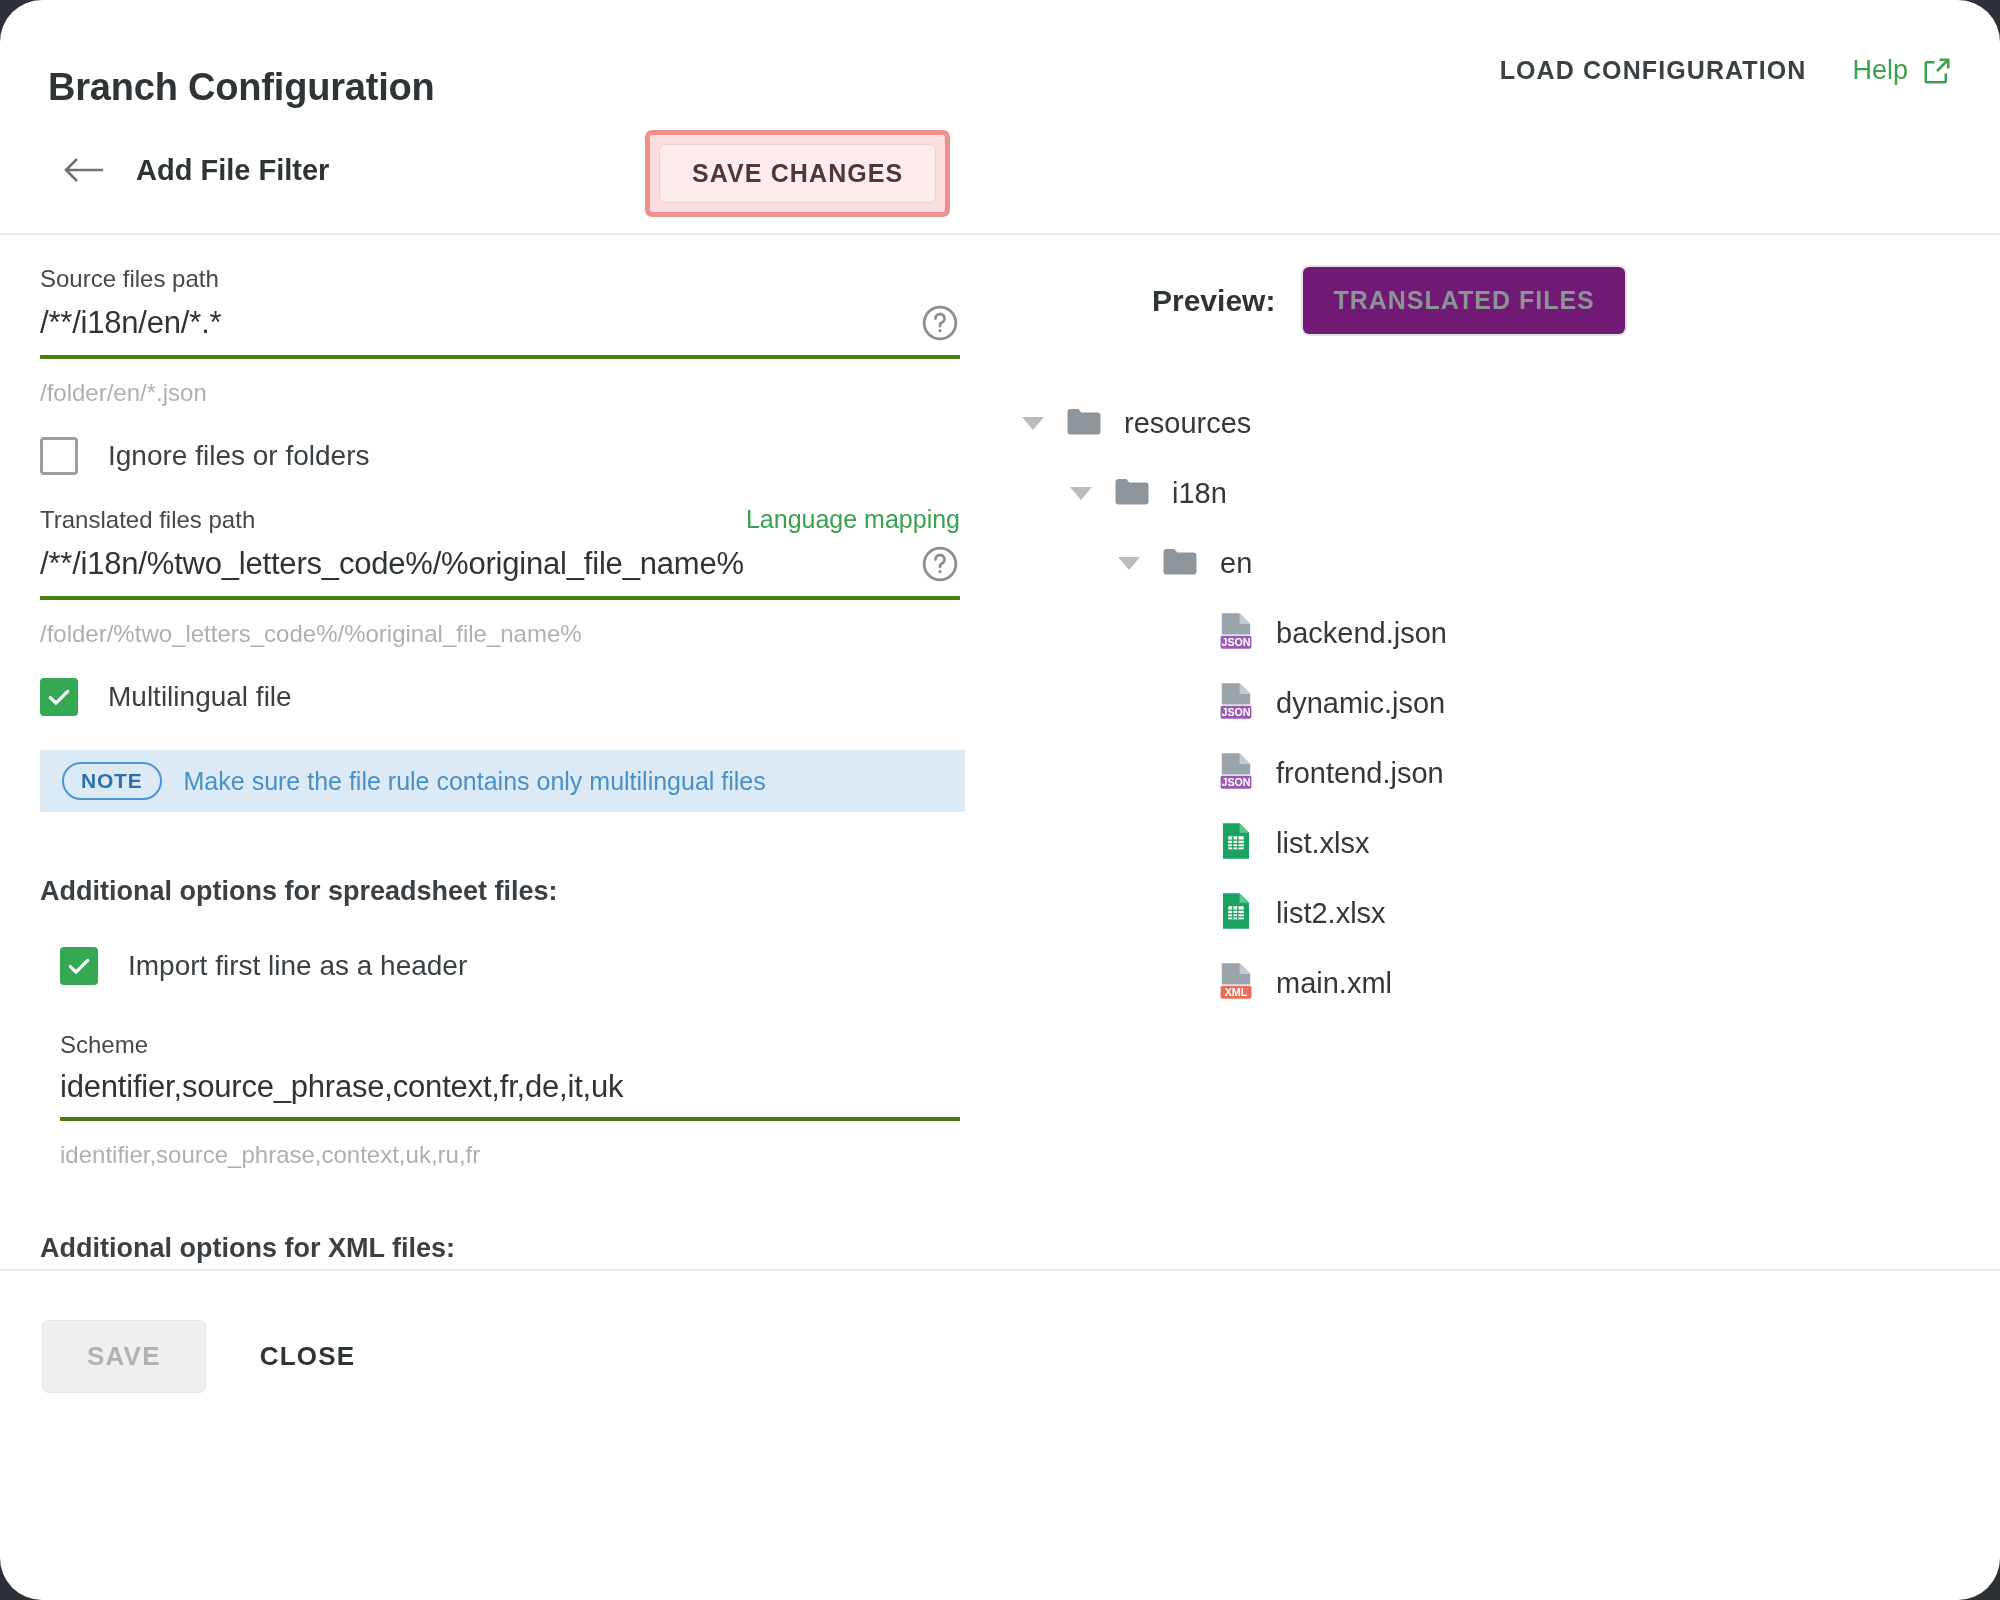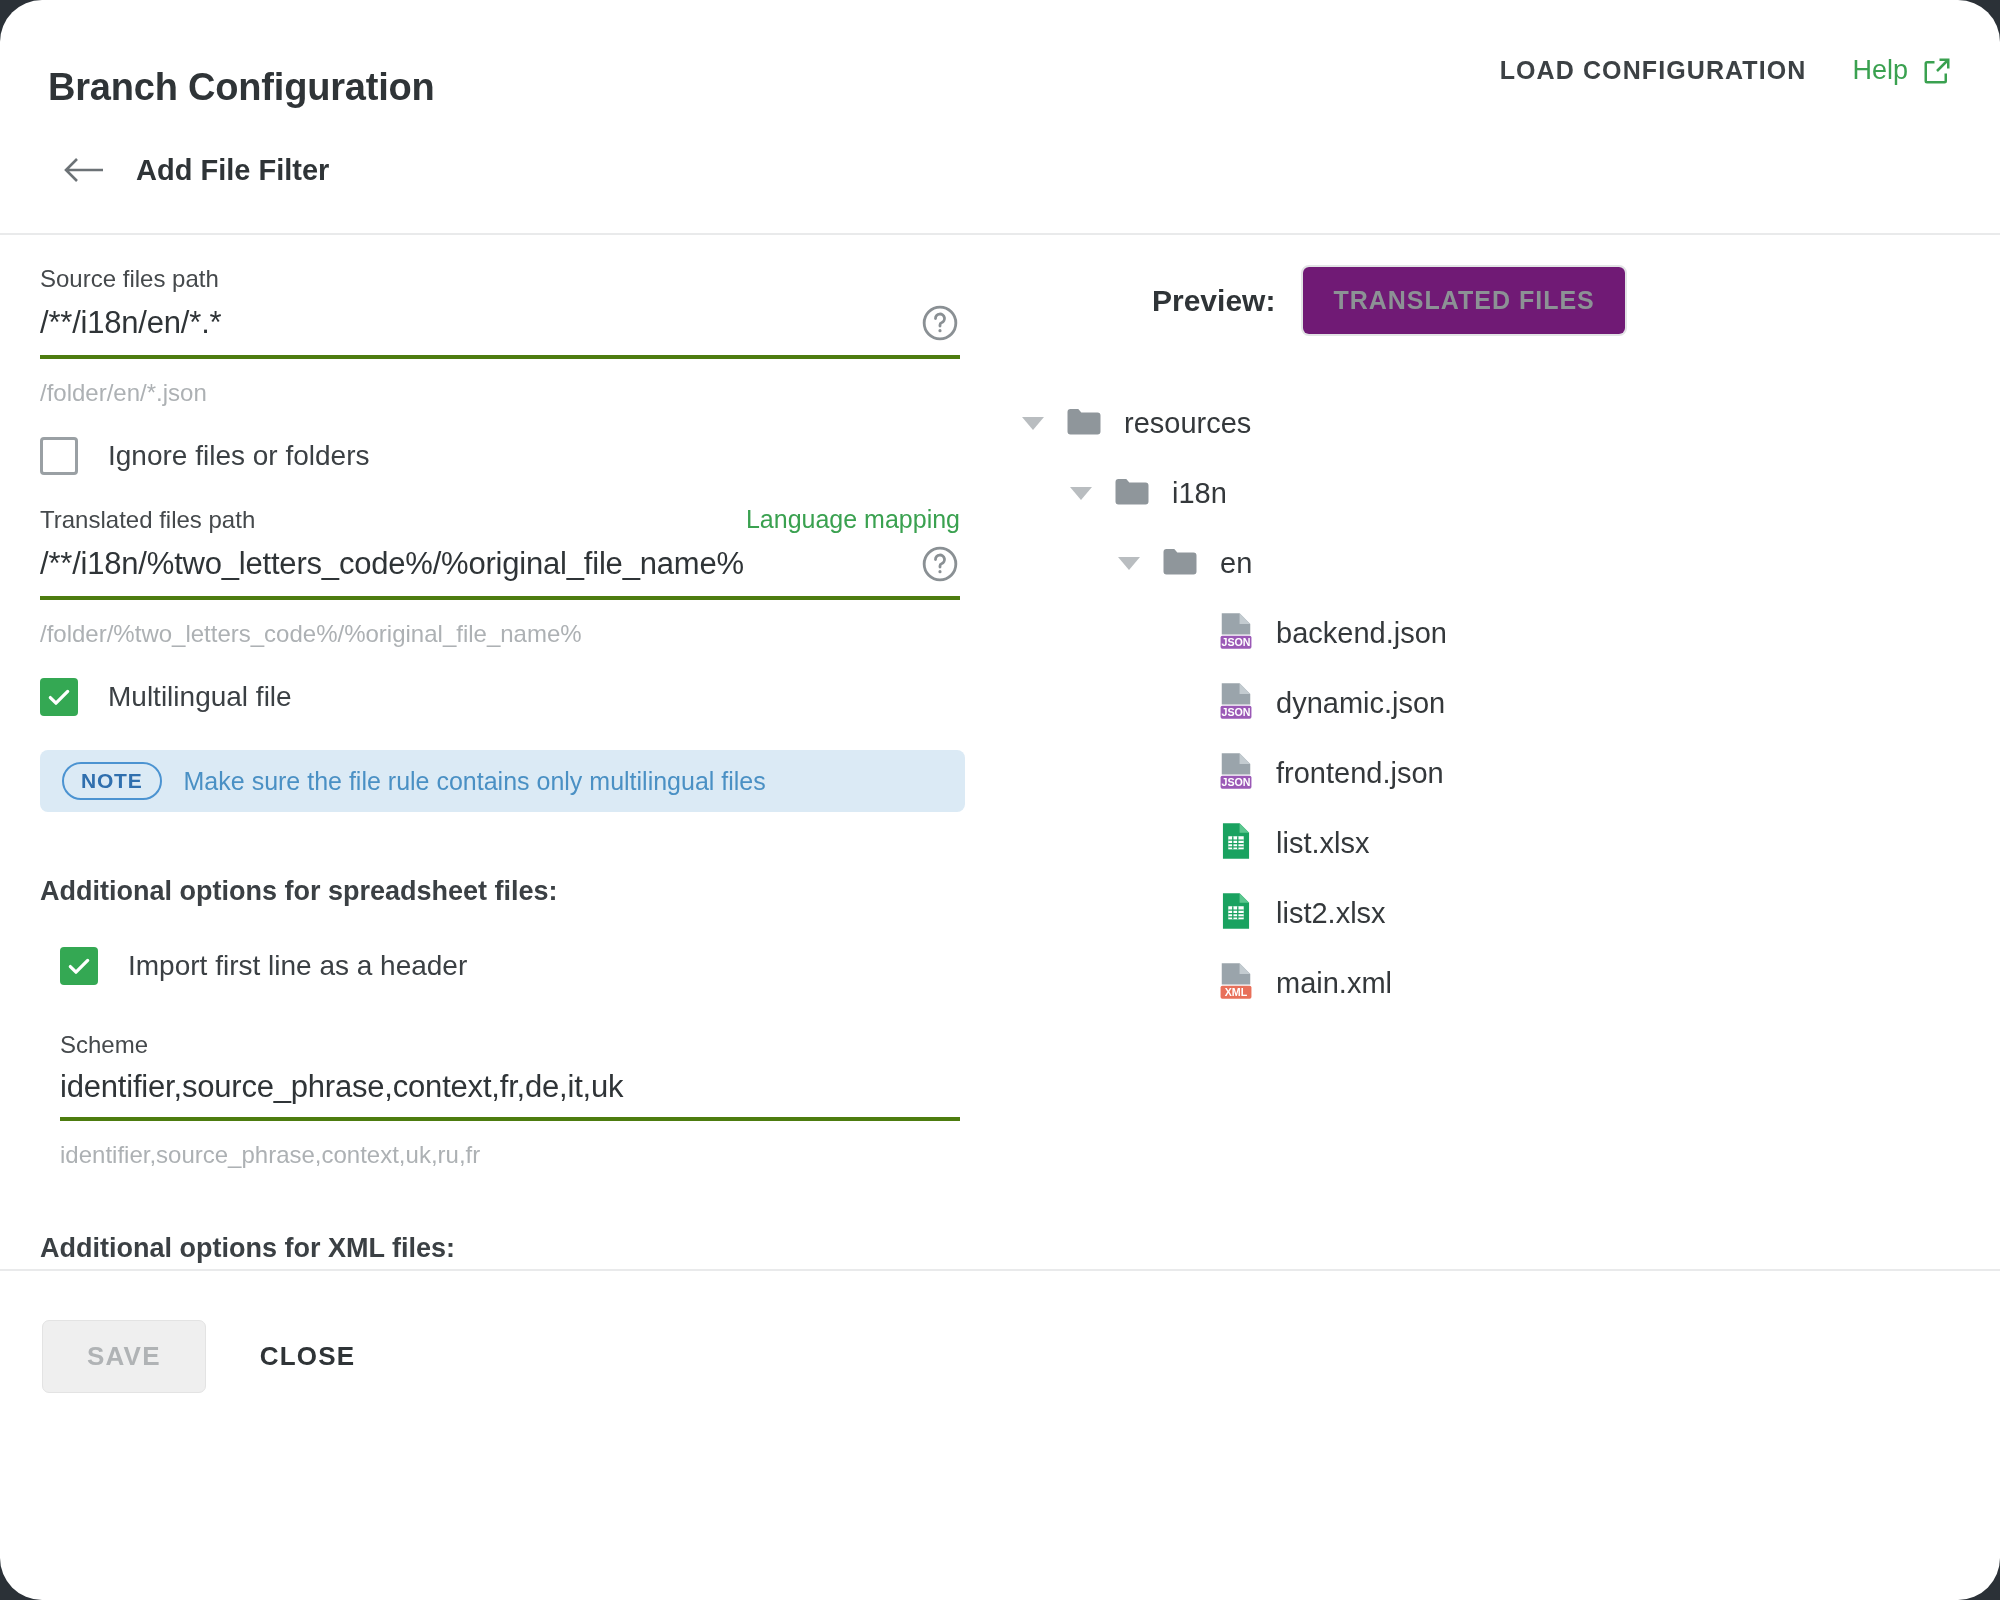--- a/index.html
+++ b/index.html
@@ -179,21 +179,21 @@
   }
   .lang-mapping {
     font-size: 25px;
     color: #3aa150;
     cursor: pointer;
   }
 
   .note {
     margin-top: 34px;
     background: #dbeaf5;
-    border-radius: 8px;
+    border-radius: 0;
     height: 62px;
     display: flex;
     align-items: center;
     padding-left: 22px;
     gap: 22px;
     width: 925px;
   }
   .note-badge {
     border: 2px solid #4b93d1;
     border-radius: 30px;
@@ -326,20 +326,23 @@
     </div>
 
     <div class="subbar">
       <div class="back-arrow">
         <svg width="42" height="30" viewBox="0 0 42 30" fill="none" stroke="#6c7276" stroke-width="2.6">
           <path d="M40 15H3M14 4L3 15l11 11"></path>
         </svg>
       </div>
       <div class="subtitle">Add File Filter</div>
 
+      <div class="save-changes-wrap">
+        <button class="save-changes-btn">SAVE CHANGES</button>
+      </div>
     </div>
   </div>
 
   <div class="divider"></div>
 
   <div class="body">
 
     <div class="left-pane">
 
       <div>

